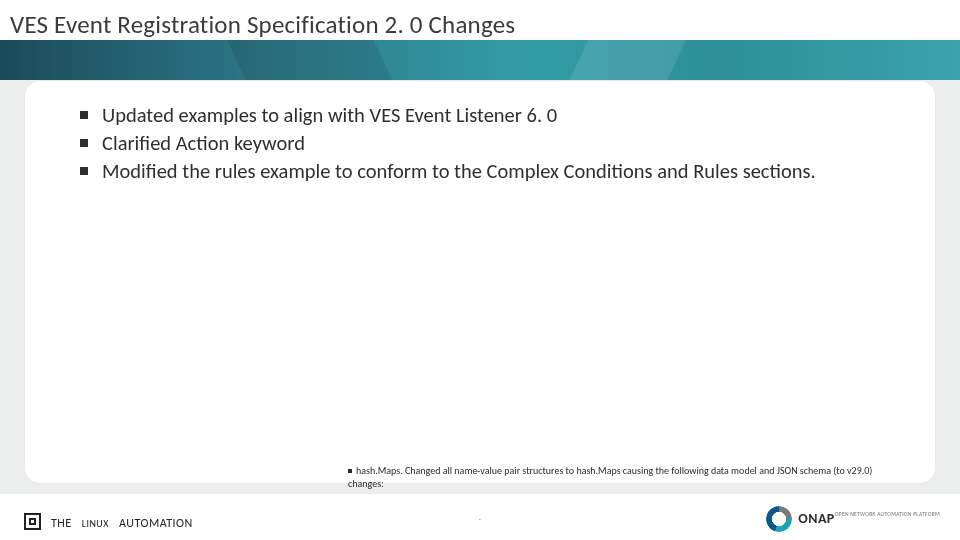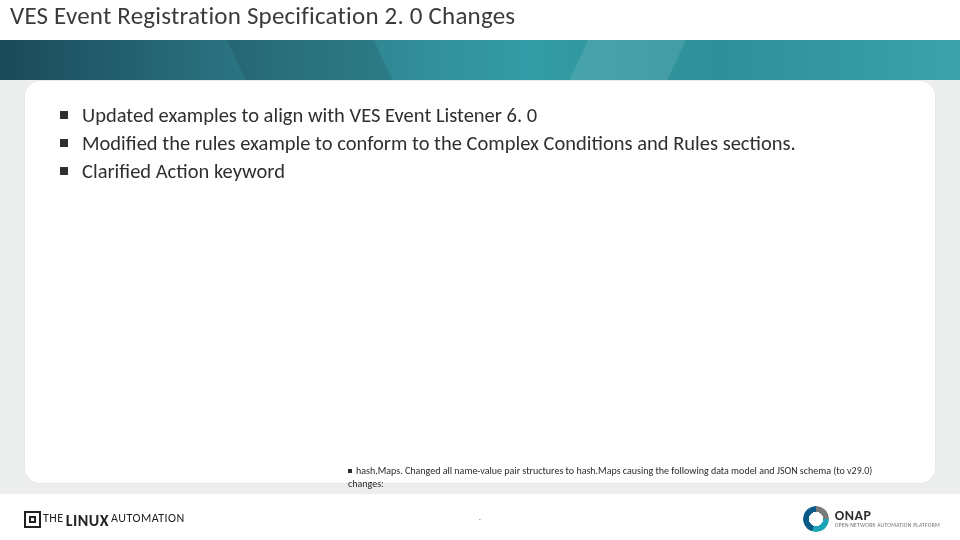--- a/index.html
+++ b/index.html
@@ -5,21 +5,21 @@
   * { box-sizing: border-box; margin: 0; padding: 0; }
   html, body { width: 960px; height: 540px; overflow: hidden; font-family: "Segoe UI", Calibri, Arial, sans-serif; }
   body { background: #eceded; position: relative; }
 
   .title-bar {
     position: absolute;
     top: 0; left: 0; right: 0;
     height: 68px;
     background: #ffffff;
     display: flex;
-    align-items: flex-start;
+    align-items: flex-end;
     padding-left: 10px;
   }
   .title-bar .title {
     font-size: 25px;
     font-weight: 400;
     color: #3b3b3b;
     letter-spacing: 0.2px;
   }
 
   .band {
@@ -51,20 +51,21 @@
     box-shadow: 0 0 0 1px #e6e7e8 inset;
   }
 
   .bullets { list-style: none; }
   .bullets li {
     position: relative;
     font-size: 20.5px;
     line-height: 1.28;
     color: #2f2f2f;
     margin-bottom: 2px;
+    margin-left: 20px;
   }
   .bullets li::before {
     content: "";
     position: absolute;
     left: -22px; top: 9px;
     width: 8px; height: 8px;
     background: #2f2f2f;
   }
 
   .small-note {
@@ -97,65 +98,65 @@
   }
   .copyright .sub {
     display:block;
     margin-top:1px;
   }
 
   .logo-left {
     position: absolute;
     left: 24px; bottom: 10px;
     display: flex;
-    align-items: flex-start;
-    gap: 2px;
+    align-items: flex-end;
+    gap: 10px;
     color: #222;
   }
   .logo-left .sq {
     width: 17px; height: 17px;
     border: 2px solid #222;
     position: relative;
   }
   .logo-left .sq::after{
     content:""; position:absolute; inset:3px;
     border:2px solid #222;
   }
   .logo-left .txt1 { font-size: 12px; letter-spacing: 0.5px; font-weight: 400; }
-  .logo-left .txt2 { font-size: 16px; letter-spacing: 0.5px; font-weight: 700; }
+  .logo-left .txt2 { font-size: 10px; letter-spacing: 0.5px; font-weight: 400; }
 
   .logo-right {
     position: absolute;
     right: 20px; bottom: 8px;
     display: flex; align-items: center; gap: 6px;
   }
   .logo-right .ring {
     width: 26px; height: 26px; border-radius: 50%;
     background: conic-gradient(#7a7a7a 0 25%, #1aa3b8 0 55%, #0a5a87 0 100%);
     -webkit-mask: radial-gradient(circle, transparent 38%, #000 39%);
             mask: radial-gradient(circle, transparent 38%, #000 39%);
   }
-  .logo-right .rtext { display:flex; flex-direction:column; line-height:1; }
+  .logo-right .rtext { display:flex; flex-direction:row; line-height:1;text-align:right; }
   .logo-right .r1 { font-size: 14px; font-weight:700; color:#2e2e2e; letter-spacing:0.5px;}
   .logo-right .r2 { font-size: 5.5px; color:#6e6e6e; letter-spacing:0.3px; }
 </style>
 </head>
 <body>
 
 <div class="title-bar">
   <div class="title">VES Event Registration Specification 2. 0 Changes</div>
 </div>
 
 <div class="band"></div>
 
 <div class="card">
   <ul class="bullets">
     <li>Updated examples to align with VES Event Listener 6. 0</li>
+    <li>Clarified Action keyword</li>
     <li>Modified the rules example to conform to the Complex Conditions and Rules sections.</li>
-    <li>Clarified Action keyword</li>
   </ul>
 </div>
 
 <div class="small-note">
   <span class="dot"></span><span>hash.Maps. Changed all name-value pair structures to hash.Maps causing the following data model and JSON schema (to v29.0) changes:</span>
 </div>
 
 <div class="footer">
   <div class="logo-left">
     <span class="sq"></span>

